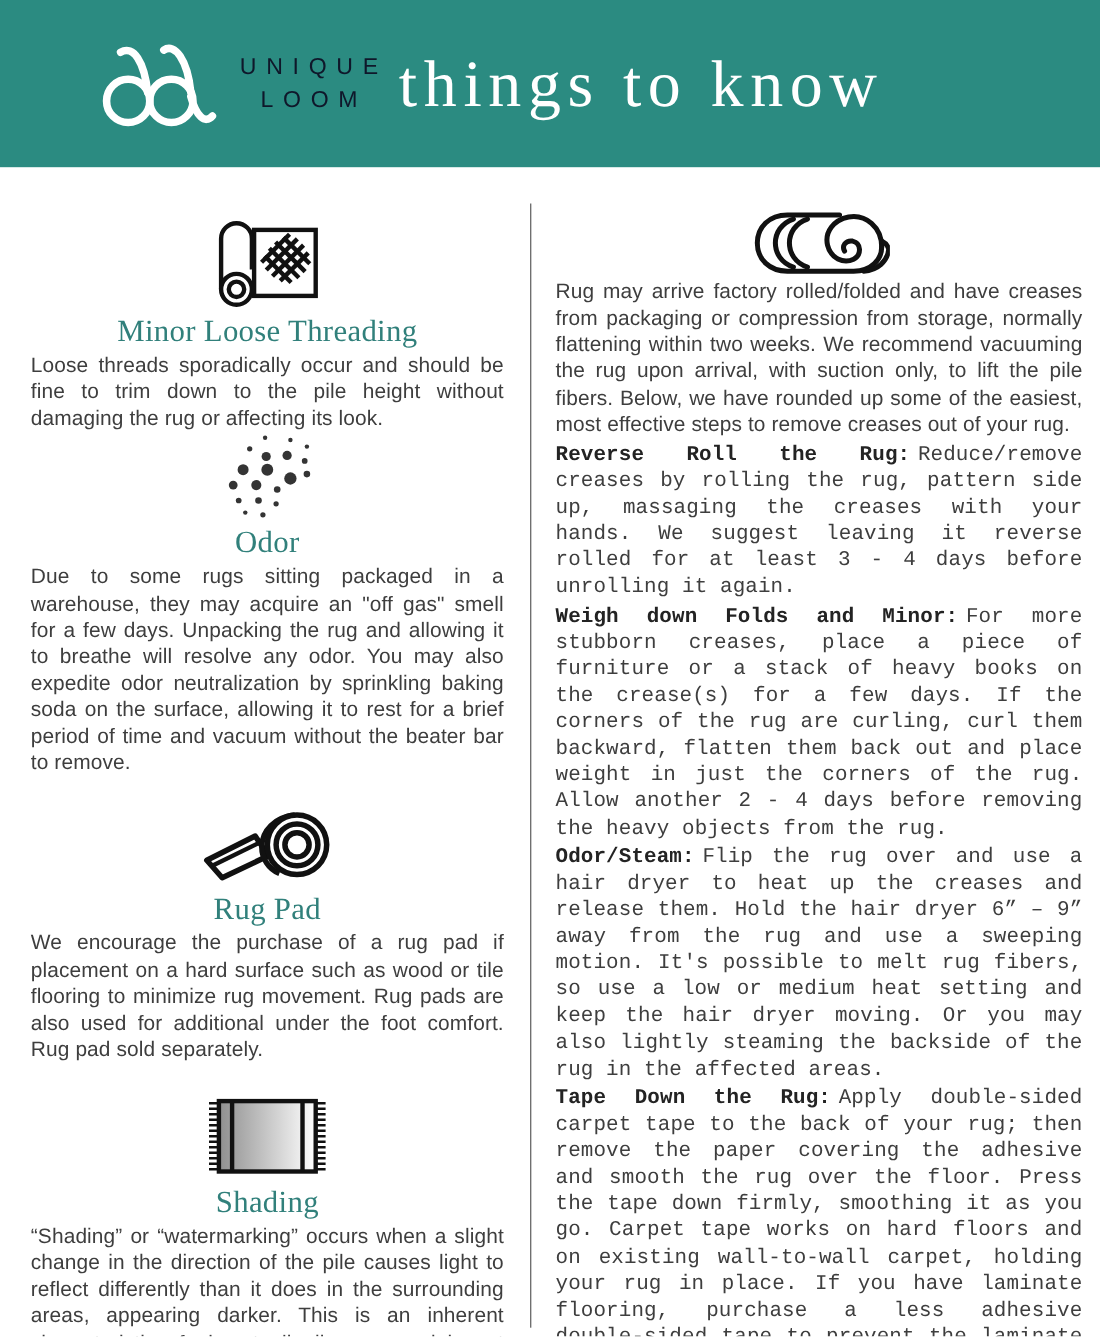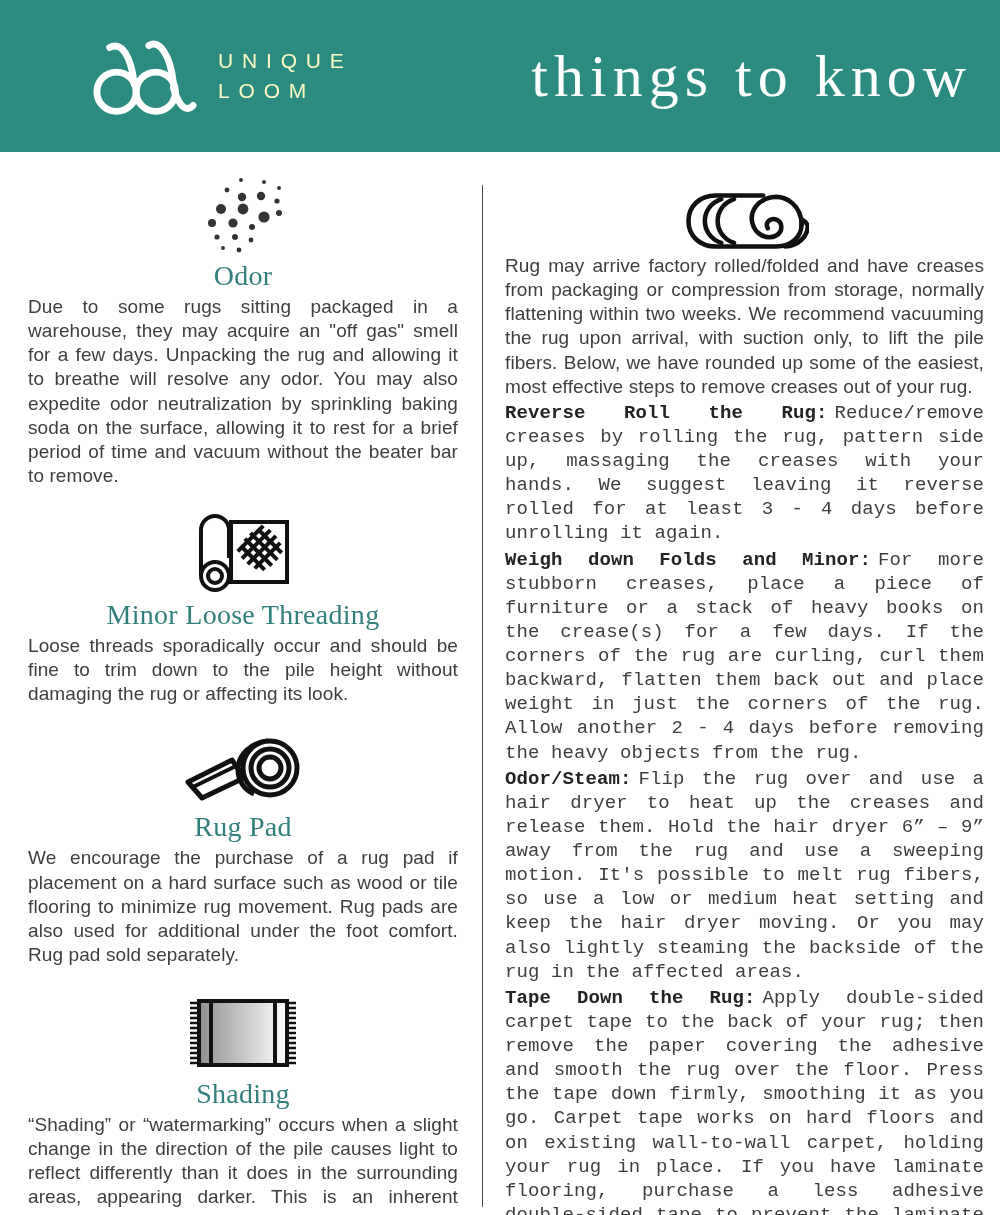--- a/index.html
+++ b/index.html
@@ -7,25 +7,25 @@
     width:1000px; height:1215px; overflow:hidden; background:#ffffff;
     font-family:"Liberation Sans", sans-serif; position:relative;
   }
 
   
   .banner {
     height:152px; background:#2b8b81; display:flex; align-items:center;
   }
   .logo { margin-left:90px; flex:0 0 auto; }
   .brand {
-    color:#fef9c3; letter-spacing:0.42em; font-size:21px; line-height:1.45;
-    margin-left:20px; white-space:nowrap;
+    color:#0f172a; letter-spacing:0.42em; font-size:21px; line-height:1.45;
+    margin-left:20px; text-align:center; white-space:nowrap;
   }
   .title {
-    flex:1; text-align:right; color:#ffffff;
+    flex:1; text-align:left; color:#ffffff;
     font-family:"Liberation Serif", serif; font-weight:400;
     font-size:60px; letter-spacing:0.1em; margin-right:28px; margin-left:10px;
     white-space:nowrap;
   }
 
   
   .content { display:flex; align-items:stretch; }
   .col-left  { width:482px; box-sizing:border-box; padding:23px 24px 0 28px; }
   .divider   { width:1px; background:#4d4d4d; margin-top:33px; height:1022px; flex:0 0 auto; }
   .col-right { flex:1; box-sizing:border-box; padding:38px 16px 0 22px; }
@@ -66,20 +66,41 @@
       <div>UNIQUE</div>
       <div>LOOM</div>
     </div>
     <div class="title">things to know</div>
   </div>
 
   <div class="content">
 
     <div class="col-left">
 
+      <div class="section mt18">
+        <svg class="icon" width="100" height="88" viewBox="0 0 100 88" fill="none" stroke="#111111">
+          <rect x="38" y="16" width="56" height="60" fill="#ffffff" stroke-width="4"></rect>
+          <g stroke-width="4" transform="rotate(45 66 44)">
+            <line x1="50" y1="30" x2="84" y2="30"></line>
+              <line x1="48" y1="38" x2="86" y2="38"></line>
+            <line x1="48" y1="46" x2="86" y2="46"></line>
+              <line x1="50" y1="54" x2="84" y2="54"></line>
+            <line x1="52" y1="24" x2="52" y2="60"></line>
+              <line x1="60" y1="22" x2="60" y2="62"></line>
+            <line x1="68" y1="22" x2="68" y2="62"></line>
+              <line x1="76" y1="24" x2="76" y2="60"></line>
+          </g>
+          <path d="M8 70 L8 24 A14 14 0 0 1 36 24 L36 52" fill="#ffffff" stroke-width="4"></path>
+          <circle cx="22" cy="70" r="14" fill="#ffffff" stroke-width="4"></circle>
+          <circle cx="22" cy="70" r="7" fill="#ffffff" stroke-width="4"></circle>
+        </svg>
+        <h2>Minor Loose Threading</h2>
+        <p class="body">Loose threads sporadically occur and should be fine to trim down to the pile height without damaging the rug or affecting its look.</p>
+      </div>
+
       <div class="section">
         <svg class="icon" width="82" height="80" viewBox="0 0 82 80" fill="#343434">
           <circle cx="39" cy="5" r="2"></circle>
             <circle cx="62" cy="7" r="2"></circle>
             <circle cx="77" cy="13" r="2"></circle>
           <circle cx="25" cy="15" r="2.4"></circle>
             <circle cx="40" cy="22" r="4.2"></circle>
             <circle cx="59" cy="21" r="4.2"></circle>
           <circle cx="75" cy="26" r="2.6"></circle>
             <circle cx="19" cy="34" r="5"></circle>
@@ -90,41 +111,20 @@
           <circle cx="31" cy="48" r="4.6"></circle>
             <circle cx="50" cy="52" r="3"></circle>
             <circle cx="15" cy="62" r="2.6"></circle>
           <circle cx="33" cy="62" r="3"></circle>
             <circle cx="49" cy="65" r="2.4"></circle>
             <circle cx="21" cy="73" r="2"></circle>
           <circle cx="37" cy="75" r="2.4"></circle>
         </svg>
         <h2>Odor</h2>
         <p class="body">Due to some rugs sitting packaged in a warehouse, they may acquire an "off gas" smell for a few days. Unpacking the rug and allowing it to breathe will resolve any odor. You may also expedite odor neutralization by sprinkling baking soda on the surface, allowing it to rest for a brief period of time and vacuum without the beater bar to remove.</p>
-      </div>
-
-      <div class="section mt18">
-        <svg class="icon" width="100" height="88" viewBox="0 0 100 88" fill="none" stroke="#111111">
-          <rect x="38" y="16" width="56" height="60" fill="#ffffff" stroke-width="4"></rect>
-          <g stroke-width="4" transform="rotate(45 66 44)">
-            <line x1="50" y1="30" x2="84" y2="30"></line>
-              <line x1="48" y1="38" x2="86" y2="38"></line>
-            <line x1="48" y1="46" x2="86" y2="46"></line>
-              <line x1="50" y1="54" x2="84" y2="54"></line>
-            <line x1="52" y1="24" x2="52" y2="60"></line>
-              <line x1="60" y1="22" x2="60" y2="62"></line>
-            <line x1="68" y1="22" x2="68" y2="62"></line>
-              <line x1="76" y1="24" x2="76" y2="60"></line>
-          </g>
-          <path d="M8 70 L8 24 A14 14 0 0 1 36 24 L36 52" fill="#ffffff" stroke-width="4"></path>
-          <circle cx="22" cy="70" r="14" fill="#ffffff" stroke-width="4"></circle>
-          <circle cx="22" cy="70" r="7" fill="#ffffff" stroke-width="4"></circle>
-        </svg>
-        <h2>Minor Loose Threading</h2>
-        <p class="body">Loose threads sporadically occur and should be fine to trim down to the pile height without damaging the rug or affecting its look.</p>
       </div>
 
       <div class="section mt24">
         <svg class="icon" width="126" height="76" viewBox="0 0 126 76" fill="none" stroke="#111111">
           <path d="M8 52 L52 30 L64 48 L22 68 Z" fill="#ffffff" stroke-width="5" stroke-linejoin="round"></path>
           <path d="M13 57 L56 36" stroke-width="4"></path>
           <path d="M88 11 C70 13 58 25 58 40 C58 50 64 60 74 64" stroke-width="5" fill="none"></path>
           <circle cx="90" cy="38" r="27" fill="#ffffff" stroke-width="5"></circle>
           <circle cx="90" cy="38" r="19" stroke-width="5"></circle>
           <circle cx="90" cy="38" r="11" stroke-width="5"></circle>

